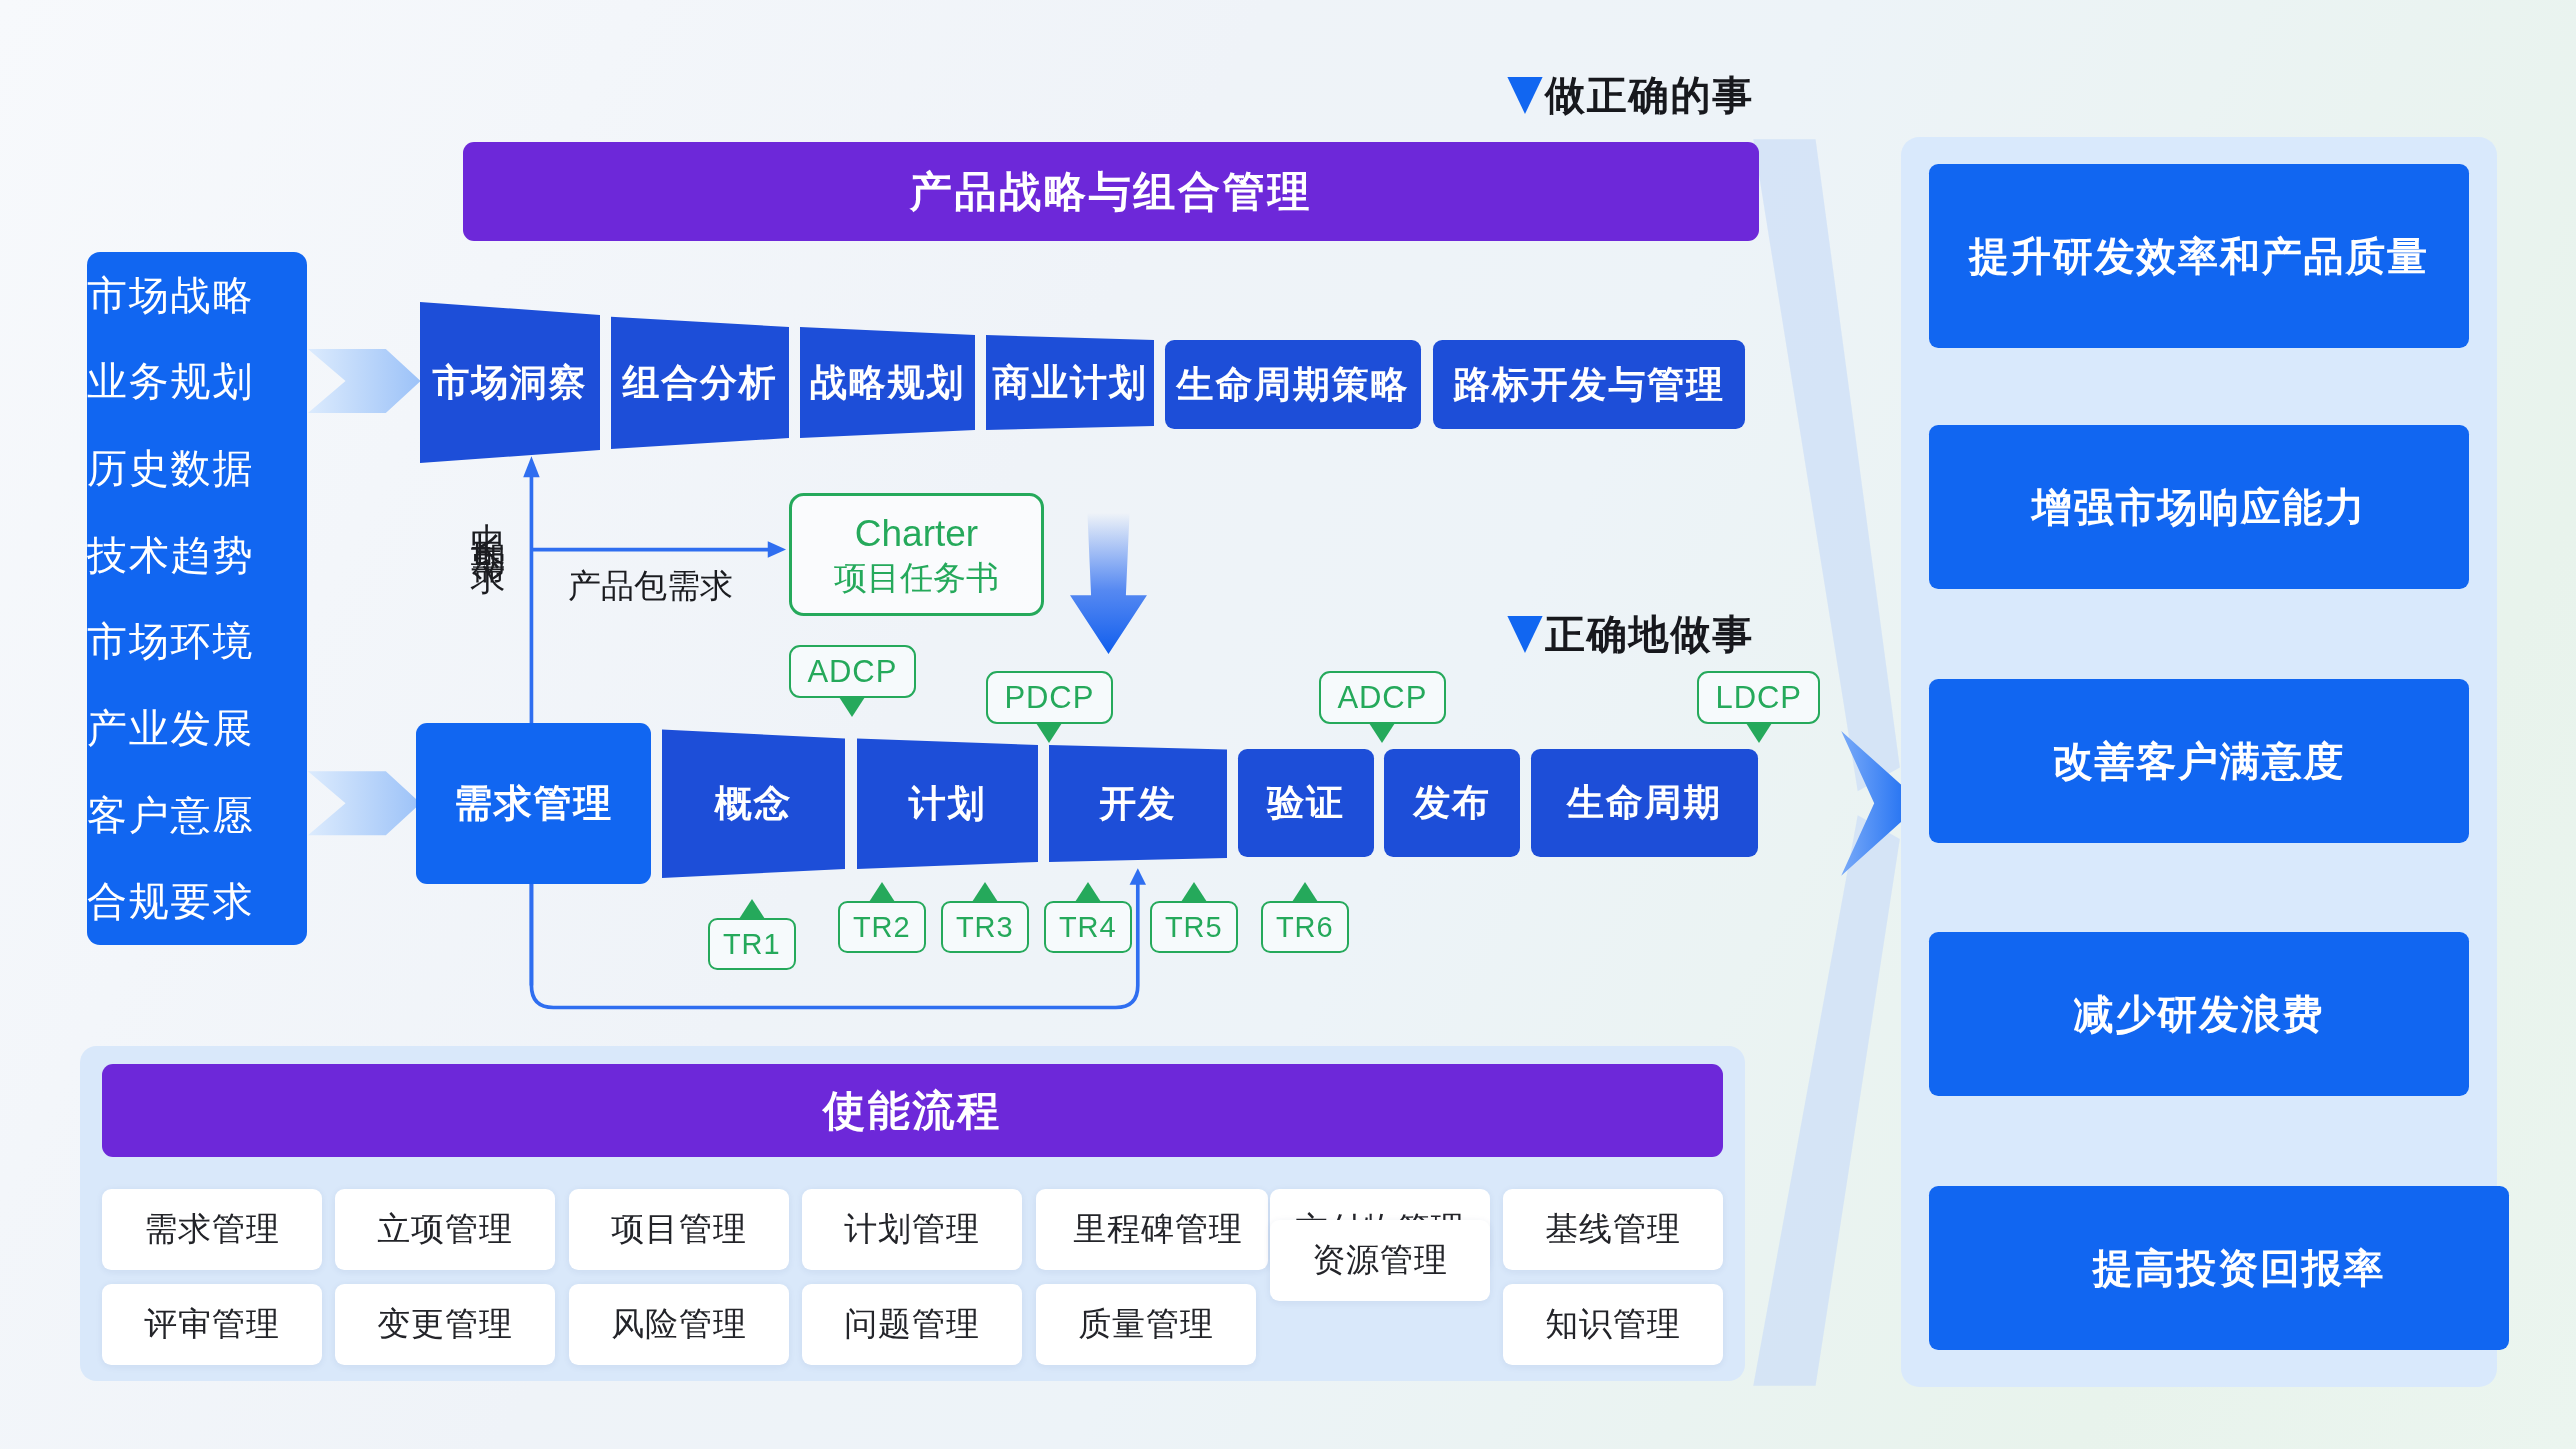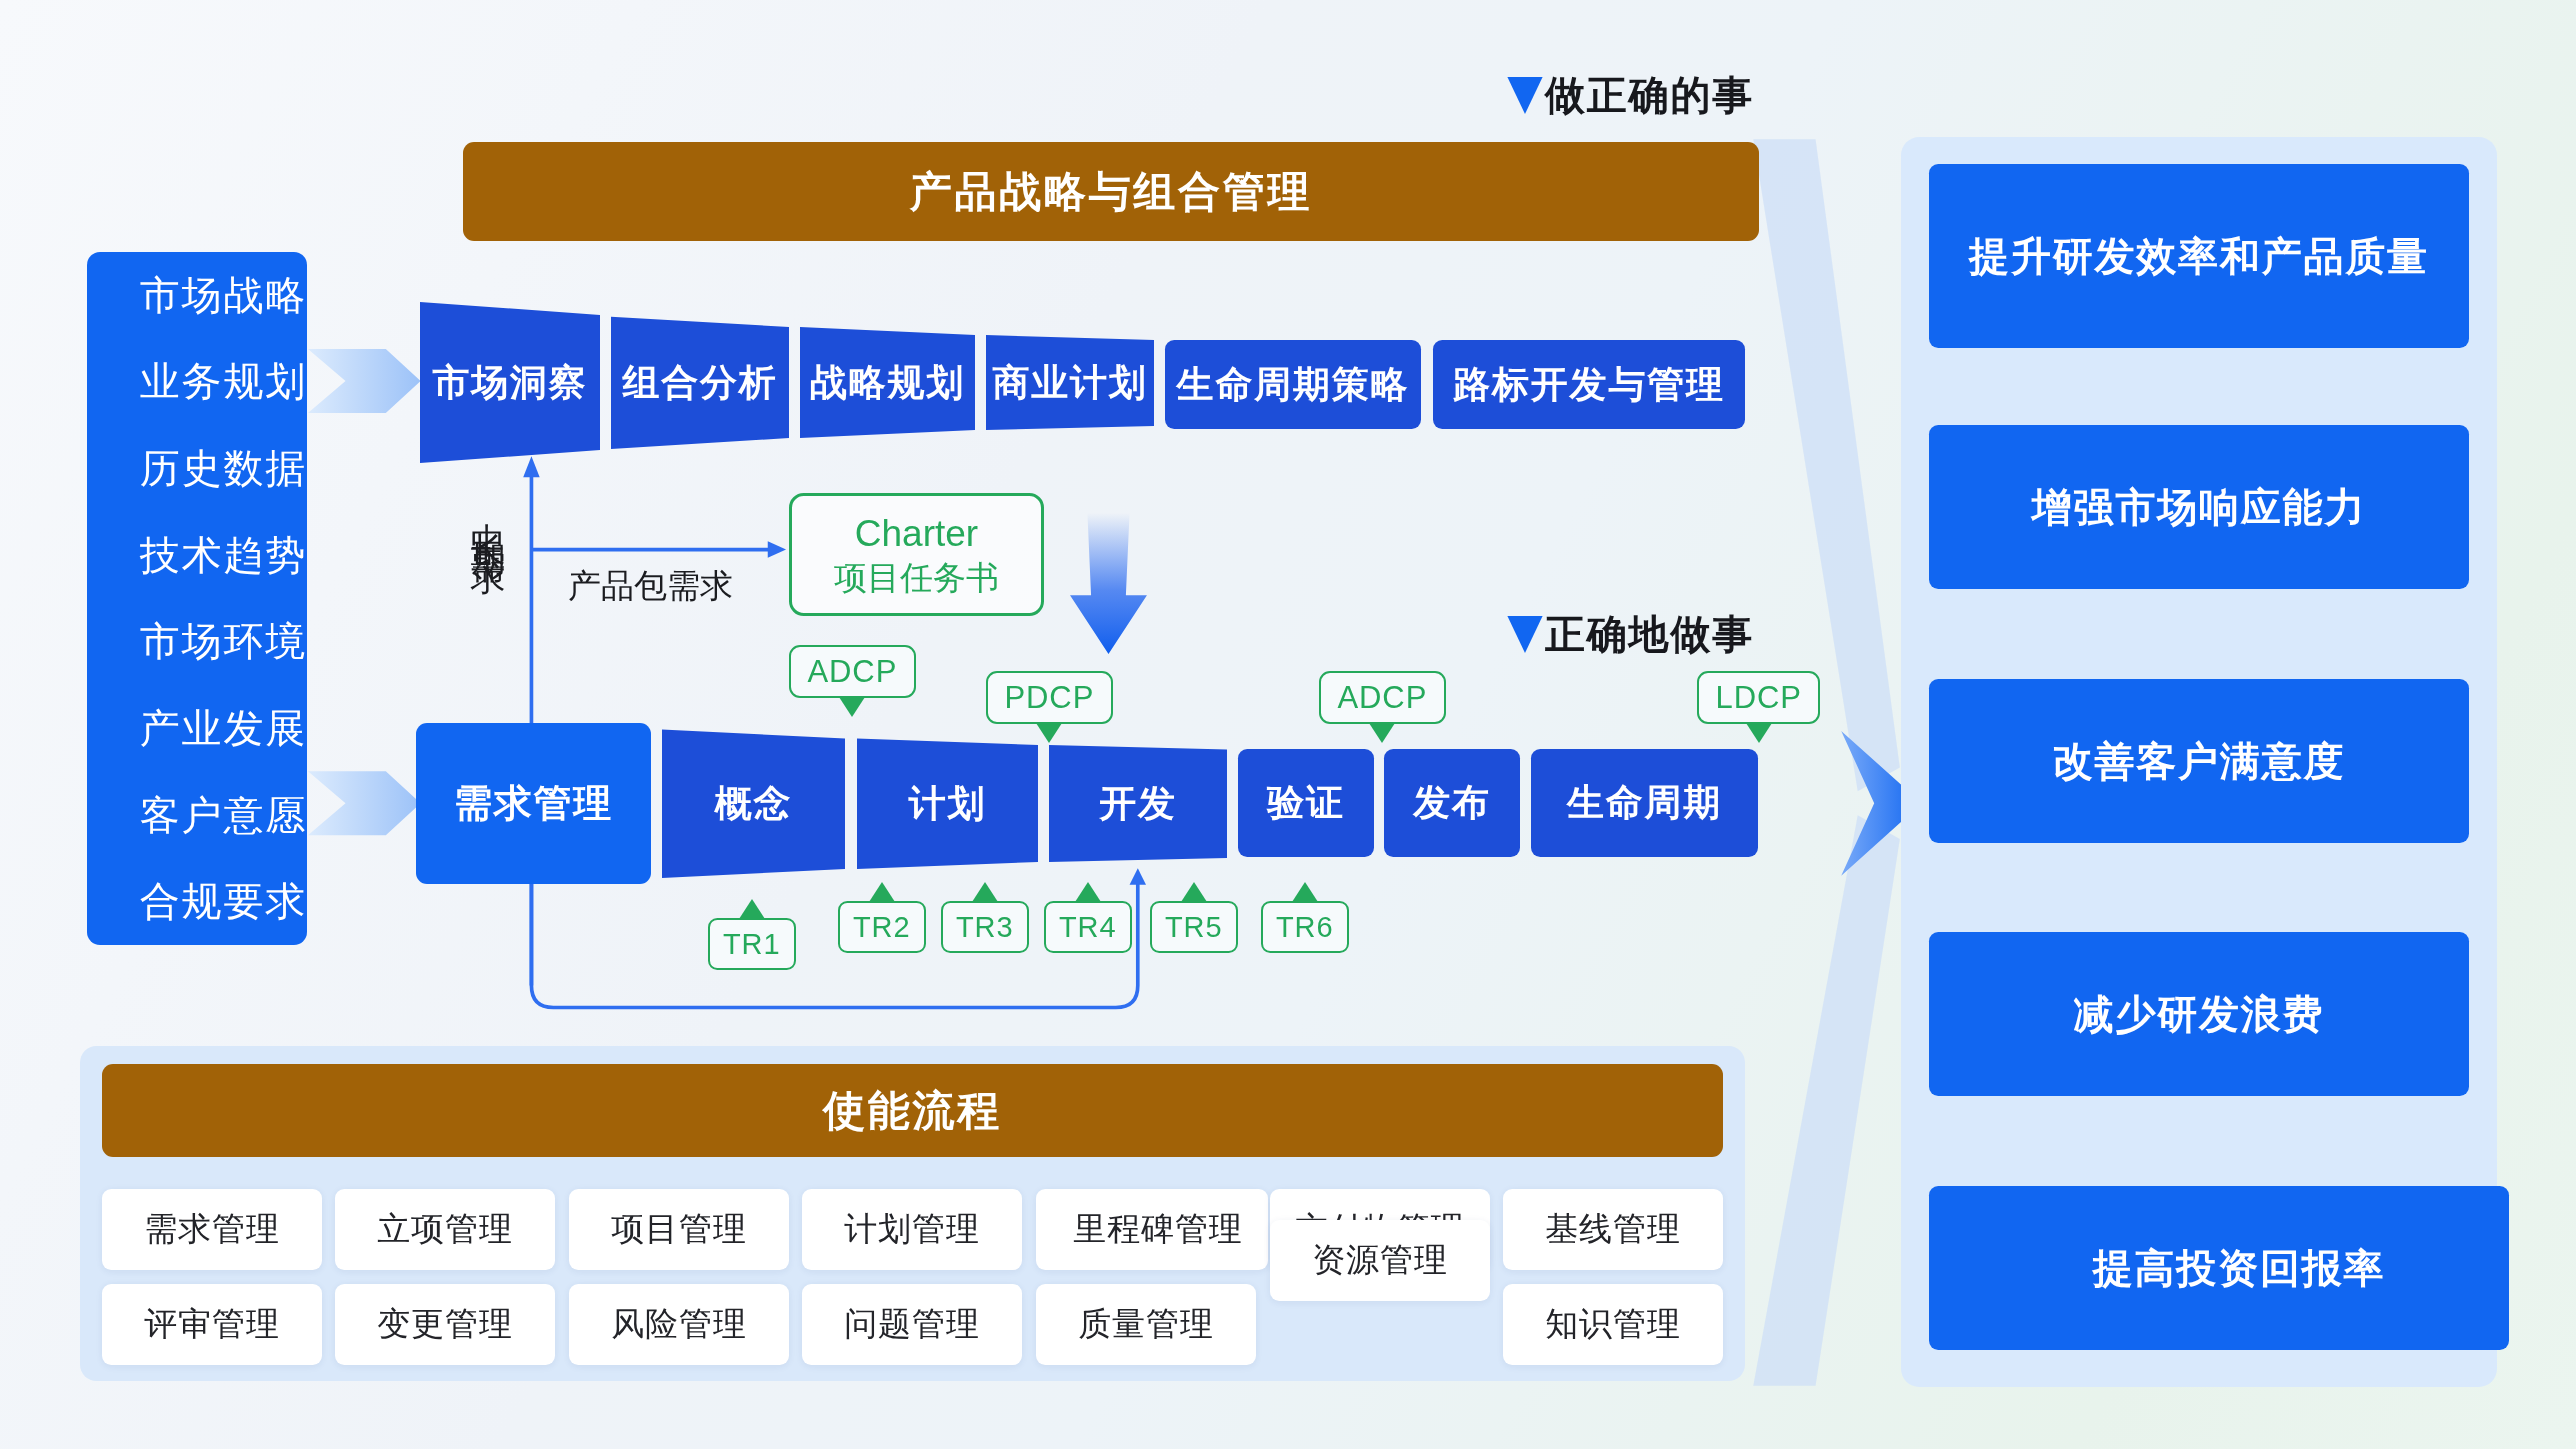--- a/index.html
+++ b/index.html
@@ -9,34 +9,34 @@
     background:linear-gradient(118deg,#f7f9fc 0%,#eff3f8 38%,#edf3f8 55%,#e8f3ec 85%,#ebf5ef 100%);
     overflow:hidden;
   }
   .canvas{position:relative;width:2576px;height:1449px;}
   .lines{position:absolute;left:0;top:0;z-index:1;pointer-events:none;}
 
   
   .input-col{
     position:absolute;left:87px;top:252px;width:220px;height:693px;z-index:2;
     background:#1166F1;border-radius:13px;
-    display:flex;flex-direction:column;justify-content:space-around;align-items:flex-end;
+    display:flex;flex-direction:column;justify-content:space-around;align-items:flex-start;
     color:#fff;font-size:40px;font-weight:500;letter-spacing:1.8px;
   }
 
   
   .sec-header{position:absolute;z-index:4;display:flex;align-items:center;}
   .sec-header .tri{width:40px;height:37px;background:#1166F1;clip-path:polygon(6% 0,94% 0,50% 100%);}
   .sec-header .txt{font-size:40px;font-weight:600;color:#17181d;letter-spacing:1.8px;}
   #hdr-top{left:1505px;top:68px;}
   #hdr-mid{left:1505px;top:607px;}
 
   
   .bar{
-    position:absolute;z-index:3;background:#a16207;border-radius:11px;
+    position:absolute;z-index:3;background:#6d28d9;border-radius:11px;
     display:flex;align-items:center;justify-content:center;
     color:#fff;font-size:42px;font-weight:600;letter-spacing:2.7px;
   }
   #strategy-bar{left:463px;top:142px;width:1296px;height:99px;}
   #enable-bar{left:102px;top:1064px;width:1621px;height:93px;}
 
   
   .funnel{
     position:absolute;z-index:3;background:#1d4ed8;color:#fff;
     display:flex;align-items:center;justify-content:center;

